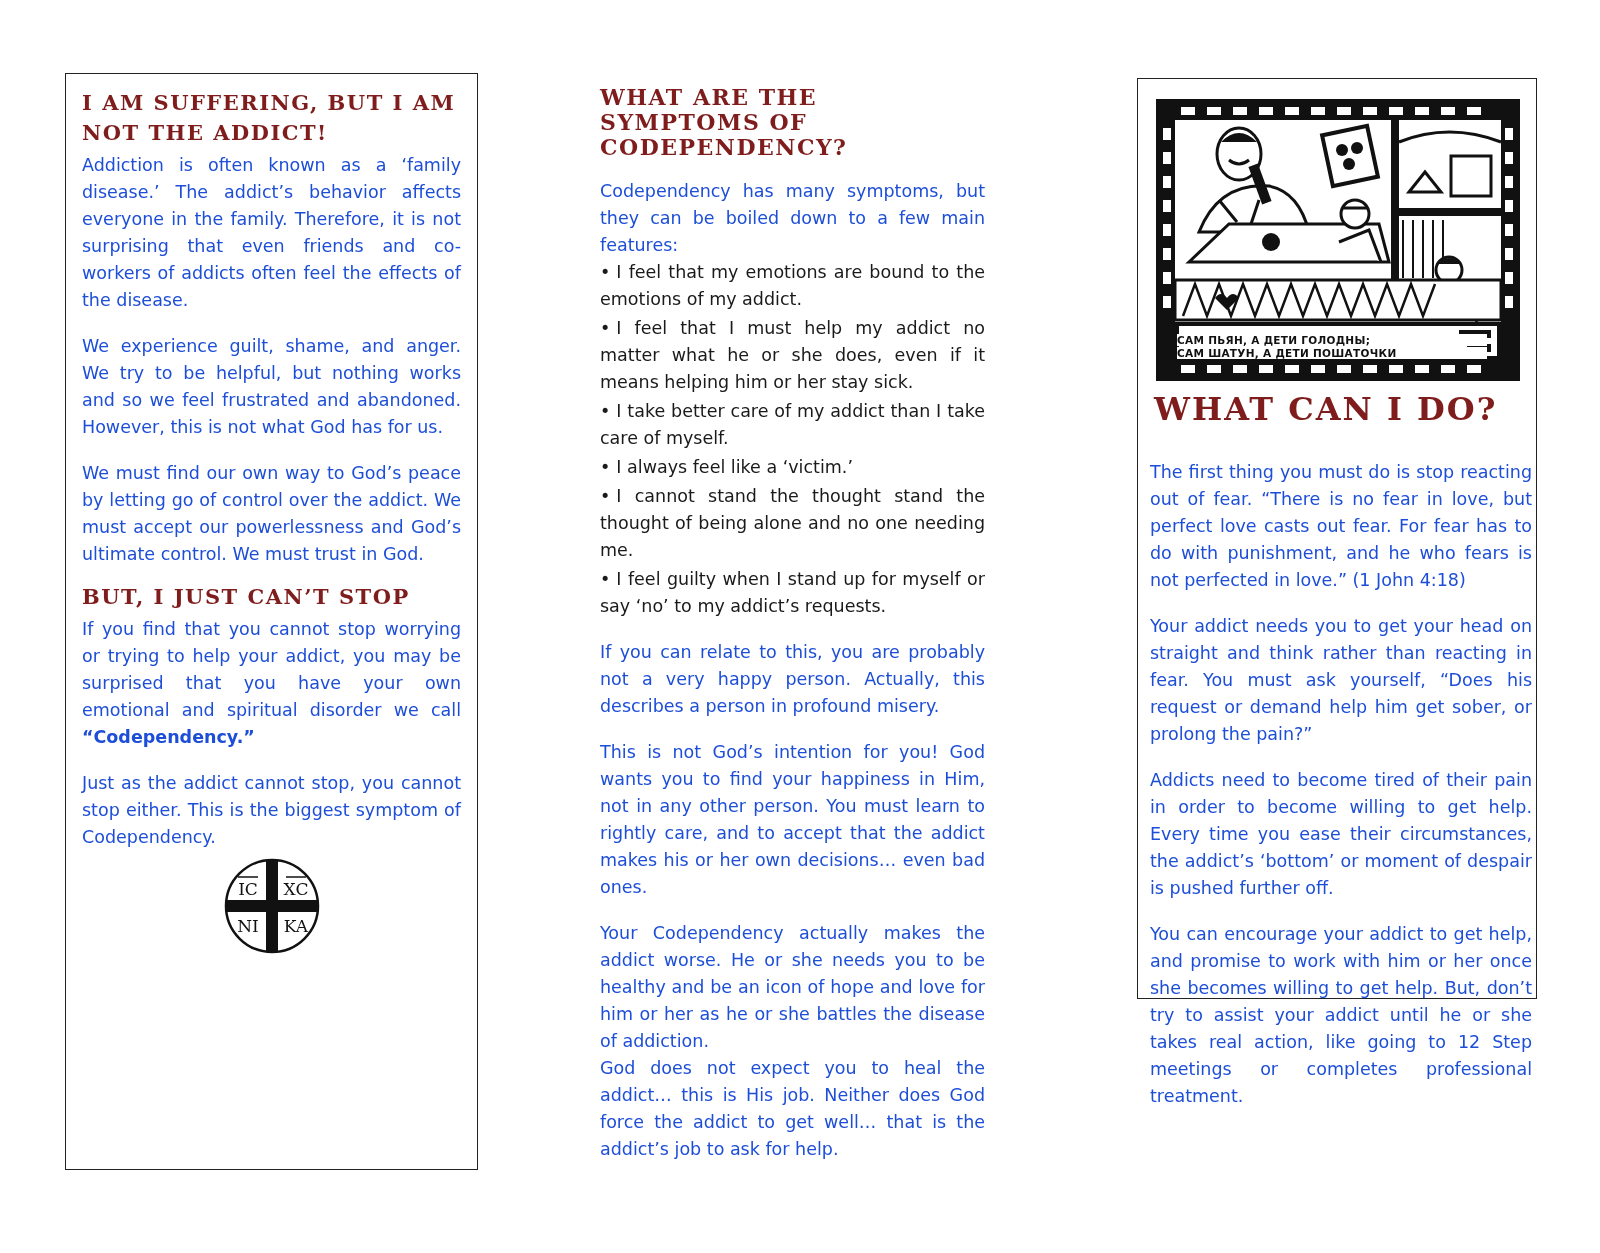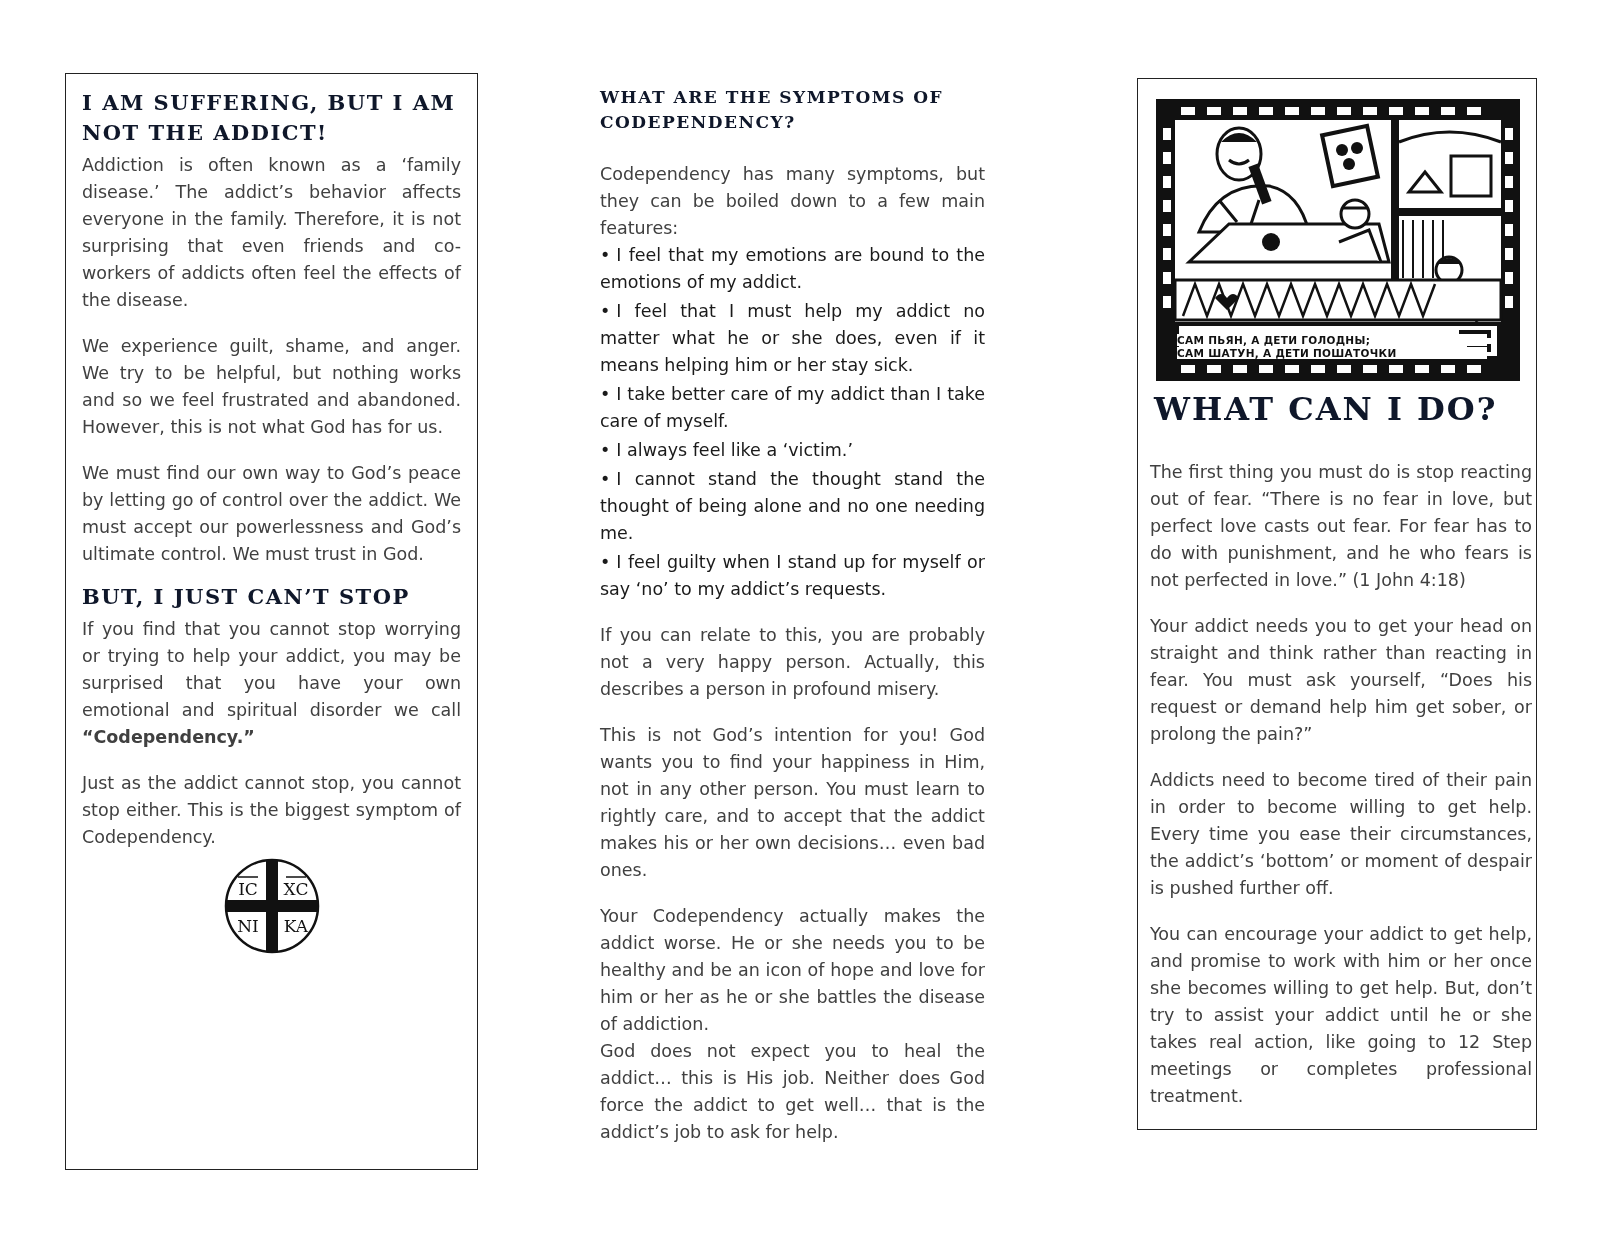--- a/index.html
+++ b/index.html
@@ -4,35 +4,35 @@
 <style>
   html, body { margin: 0; padding: 0; }
   body {
     width: 1600px; height: 1253px; background: #ffffff; position: relative;
     font-family: "DejaVu Sans", sans-serif; color: #1a1a1a; overflow: hidden;
   }
   .panel { position: absolute; box-sizing: border-box; }
   .boxed { border: 1.5px solid #222; }
   #p1 { left: 65px; top: 73px; width: 413px; height: 1097px; padding: 14px 16px 0 16px; }
   #p2 { left: 600px; top: 85px; width: 385px; height: 1090px; padding: 0; }
-  #p3 { left: 1137px; top: 78px; width: 400px; height: 1052px; padding: 20px 4px 0 12px; }
+  #p3 { left: 1137px; top: 78px; width: 400px; height: 921px; padding: 20px 4px 0 12px; }
 
   .heading {
     font-family: "DejaVu Serif", serif; font-weight: 900; text-transform: uppercase;
-    letter-spacing: 1.5px; color: #0f172a; margin: 0;
+    letter-spacing: 1.5px; color: #7f1d1d; margin: 0;
     font-variant: small-caps;
   }
   .h1 { font-size: 21px; line-height: 30px; margin-bottom: 4px; }
   .h2 { font-size: 21px; line-height: 30px; margin: 14px 0 4px 0; }
-  .h-mid { font-size: 17px; line-height: 25px; margin-bottom: 26px; }
+  .h-mid { font-size: 22px; line-height: 25px; margin-bottom: 18px; }
   .h-big { font-size: 32px; line-height: 40px; letter-spacing: 2px; margin: 8px 0 30px 4px; }
 
   p.body {
     font-family: "DejaVu Sans", sans-serif; font-size: 17.5px; line-height: 27px;
-    margin: 0 0 19px 0; text-align: justify; color: #404040;
+    margin: 0 0 19px 0; text-align: justify; color: #1d4ed8;
   }
   p.body.tight { margin-bottom: 0; }
   .bullet { font-size: 17.5px; line-height: 27px; margin: 0 0 2px 0; text-align: justify; }
   .bullet::before { content: "\2022"; margin-right: 6px; }
   b { font-weight: bold; }
 
   .emblem { display: flex; justify-content: center; margin-top: 6px; }
 
   .woodcut {
     width: 364px; height: 282px; margin-left: 6px; background: #fff; border: 3px solid #111;

